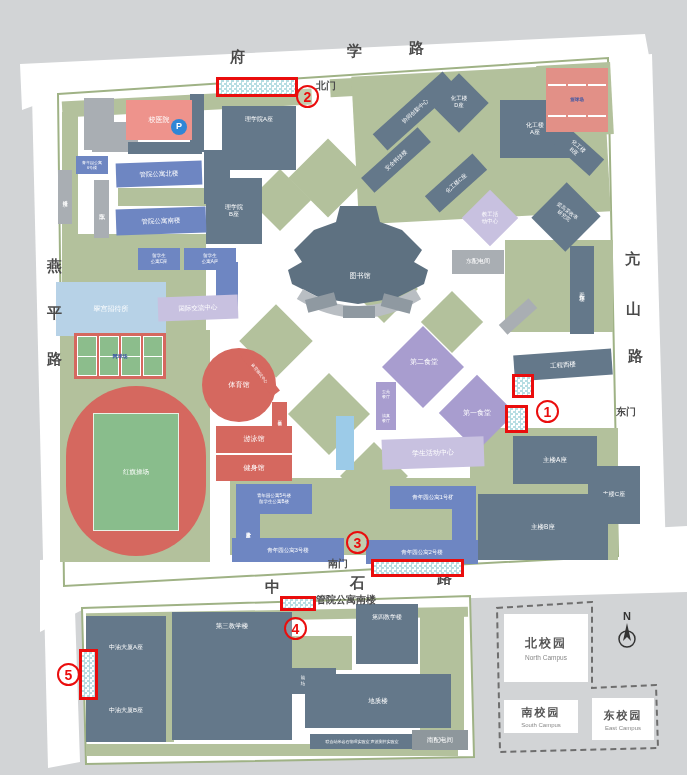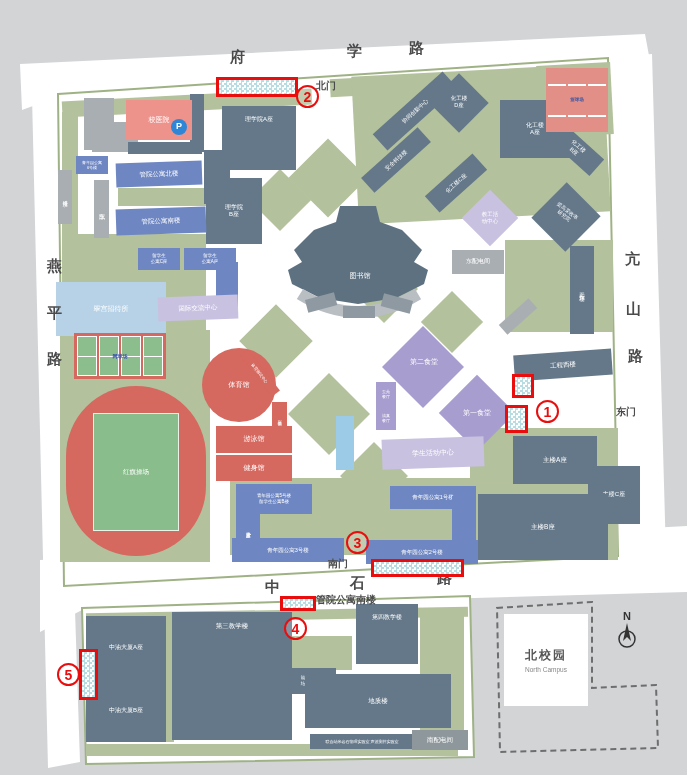--- a/index.html
+++ b/index.html
@@ -38,21 +38,21 @@
          color:#3a55a5;font-weight:700;}
   .roadchar{position:absolute;color:#4b4b4b;font-weight:bold;font-size:15px;}
   .gate{position:absolute;color:#4b4b4b;font-weight:bold;font-size:10px;white-space:nowrap;}
   .marker-zone{position:absolute;border:3px solid #ea0d0d;box-sizing:border-box;
          background:repeating-conic-gradient(#b7dde2 0% 25%,#ffffff 0% 50%);background-size:5px 5px;}
   .marker-num{position:absolute;width:23px;height:23px;border:2.5px solid #ea0d0d;color:#ea0d0d;
          border-radius:50%;display:flex;align-items:center;justify-content:center;
          font-weight:bold;font-size:14px;box-sizing:border-box;background:rgba(255,255,255,0.2);}
   .inset-box{position:absolute;background:#fff;display:flex;flex-direction:column;
          align-items:center;justify-content:center;color:#555;}
-  .nbox{left:504px;top:614px;width:84px;height:92px;text-align:right;}
+  .nbox{left:504px;top:614px;width:84px;height:68px;text-align:right;}
   .sbox{left:504px;top:700px;width:74px;height:33px;}
   .ebox{left:592px;top:698px;width:62px;height:42px;}
   .izh{font-weight:700;font-size:12px;letter-spacing:2px;}
   .ien{font-size:6.5px;color:#888;margin-top:2px;}
   .compass{position:absolute;left:612px;top:610px;width:30px;text-align:center;color:#333;}
   .compass-n{font-size:11px;font-weight:700;}
 </style>
 </head>
 <body>
 
@@ -210,20 +210,28 @@
       <div class="marker-zone" style="left: 280px; top: 596px; width: 36px; height: 15px;"></div>
       <div class="marker-num" style="left: 284px; top: 617px;">4</div>
       <div class="marker-zone" style="left: 79px; top: 649px; width: 19px; height: 51px;"></div>
       <div class="marker-num" style="left: 57px; top: 663px;">5</div>
     </div>
 
   <div class="inset-box nbox">
     <div class="izh">北校园</div>
     <div class="ien">North Campus</div>
   </div>
+  <div class="inset-box sbox">
+    <div class="izh" style="font-size:11px">南校园</div>
+    <div class="ien" style="font-size:6px">South Campus</div>
+  </div>
+  <div class="inset-box ebox">
+    <div class="izh" style="font-size:11px">东校园</div>
+    <div class="ien" style="font-size:6px">East Campus</div>
+  </div>
   <div class="compass">
     <div class="compass-n">N</div>
     <svg width="22" height="28" viewBox="0 0 22 28">
       <circle cx="11" cy="17" r="8" fill="none" stroke="#333" stroke-width="1.5"></circle>
       <path d="M11 1 L15 19 L11 15 L7 19 Z" fill="#333"></path>
     </svg>
   </div>
 </div>
 
 </body></html>

